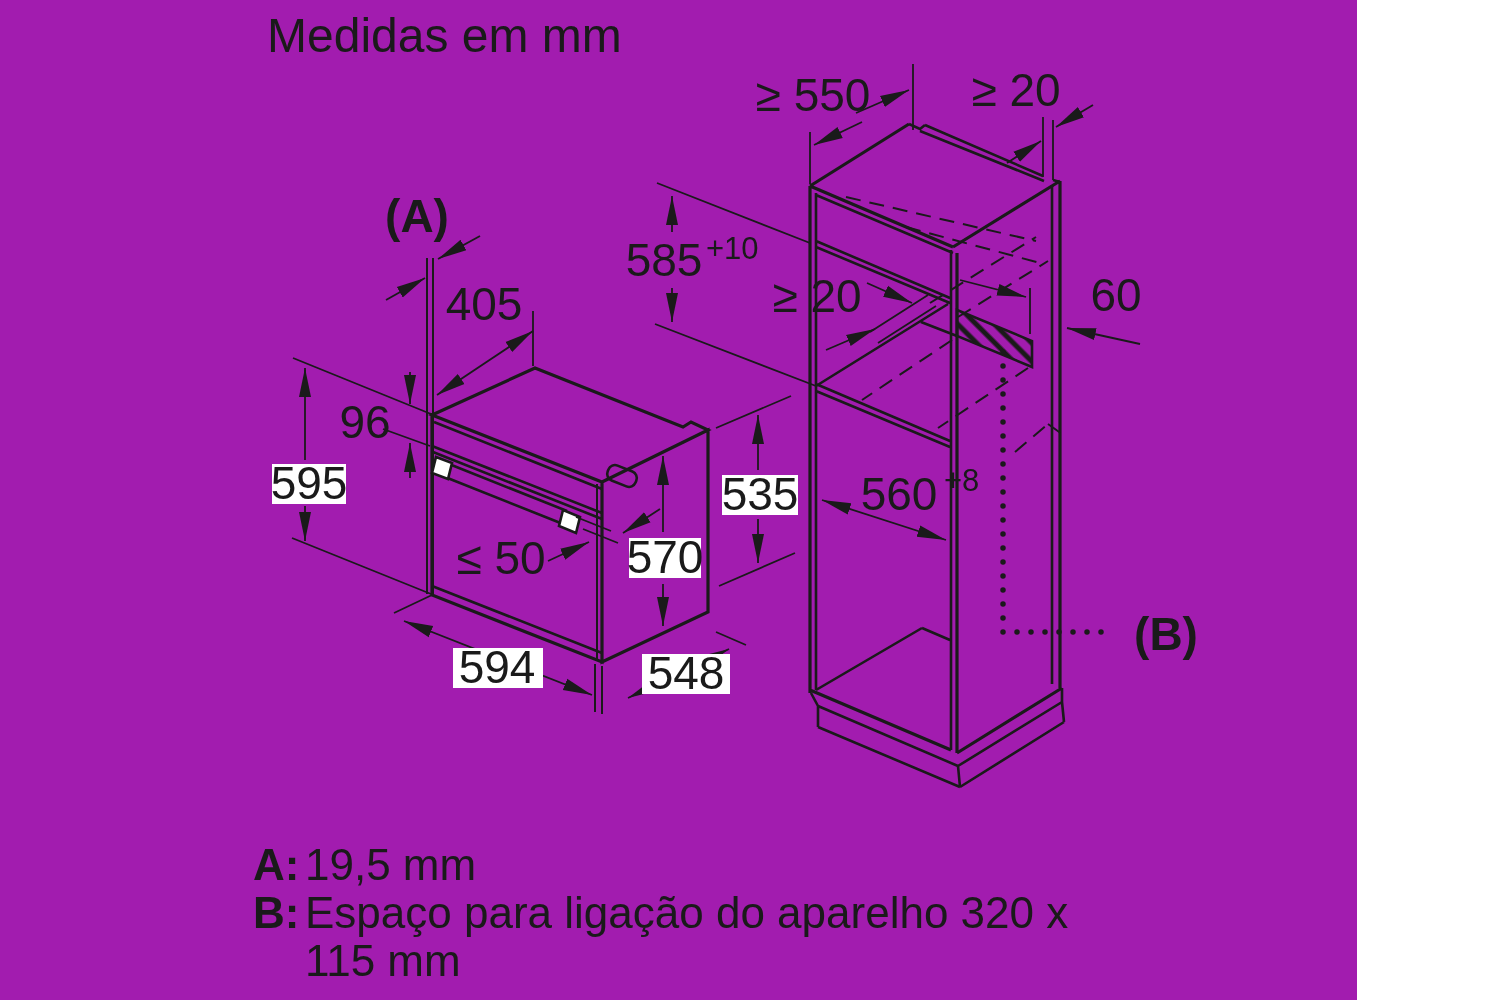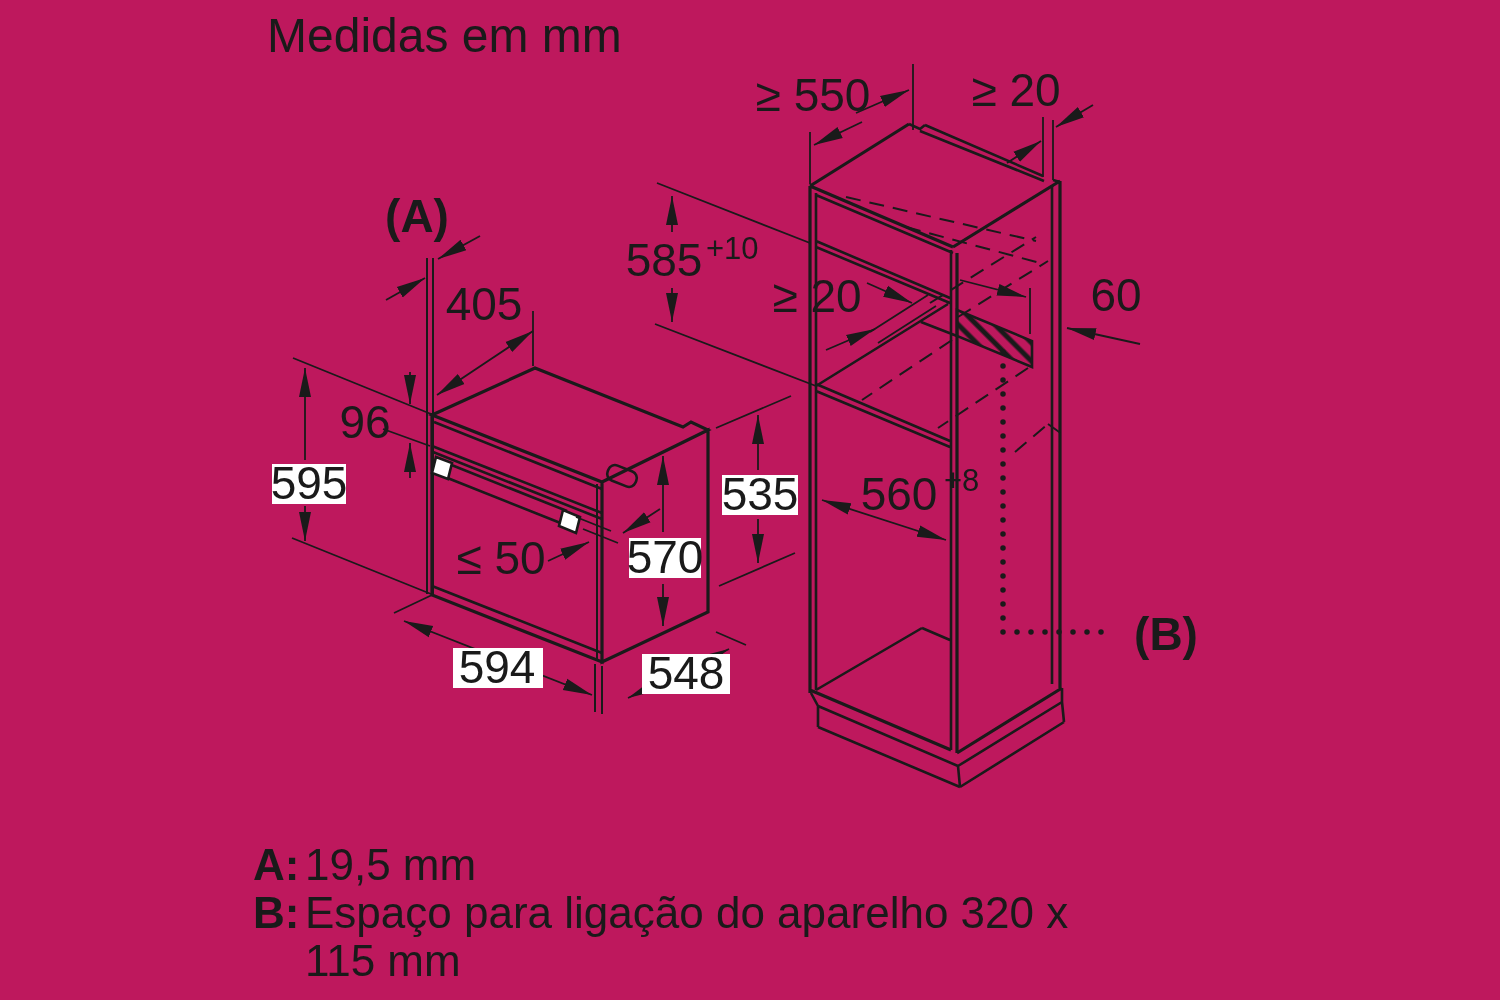--- a/index.html
+++ b/index.html
@@ -1,16 +1,16 @@
 <!DOCTYPE html>
 <html><head>
 <meta charset="utf-8">
 <style>
   html,body{margin:0;padding:0;background:#ffffff;}
-  .stage{position:relative;width:1500px;height:1000px;background:#be185d;overflow:hidden;}
+  .stage{position:relative;width:1357px;height:1000px;background:#a21caf;overflow:hidden;}
   svg{position:absolute;left:0;top:0;}
   svg text{font-family:"Liberation Sans","DejaVu Sans",sans-serif;fill:#1a1a1a;}
   .title{font-size:48px;}
   .dim{font-size:46px;}
   .sup{font-size:31px;}
   .callout{font-size:46px;font-weight:bold;}
   .legend{font-size:44px;}
   .legend-key{font-weight:bold;}
   .ln{stroke:#1a1a1a;fill:none;}
   .w32{stroke-width:3.2;}

